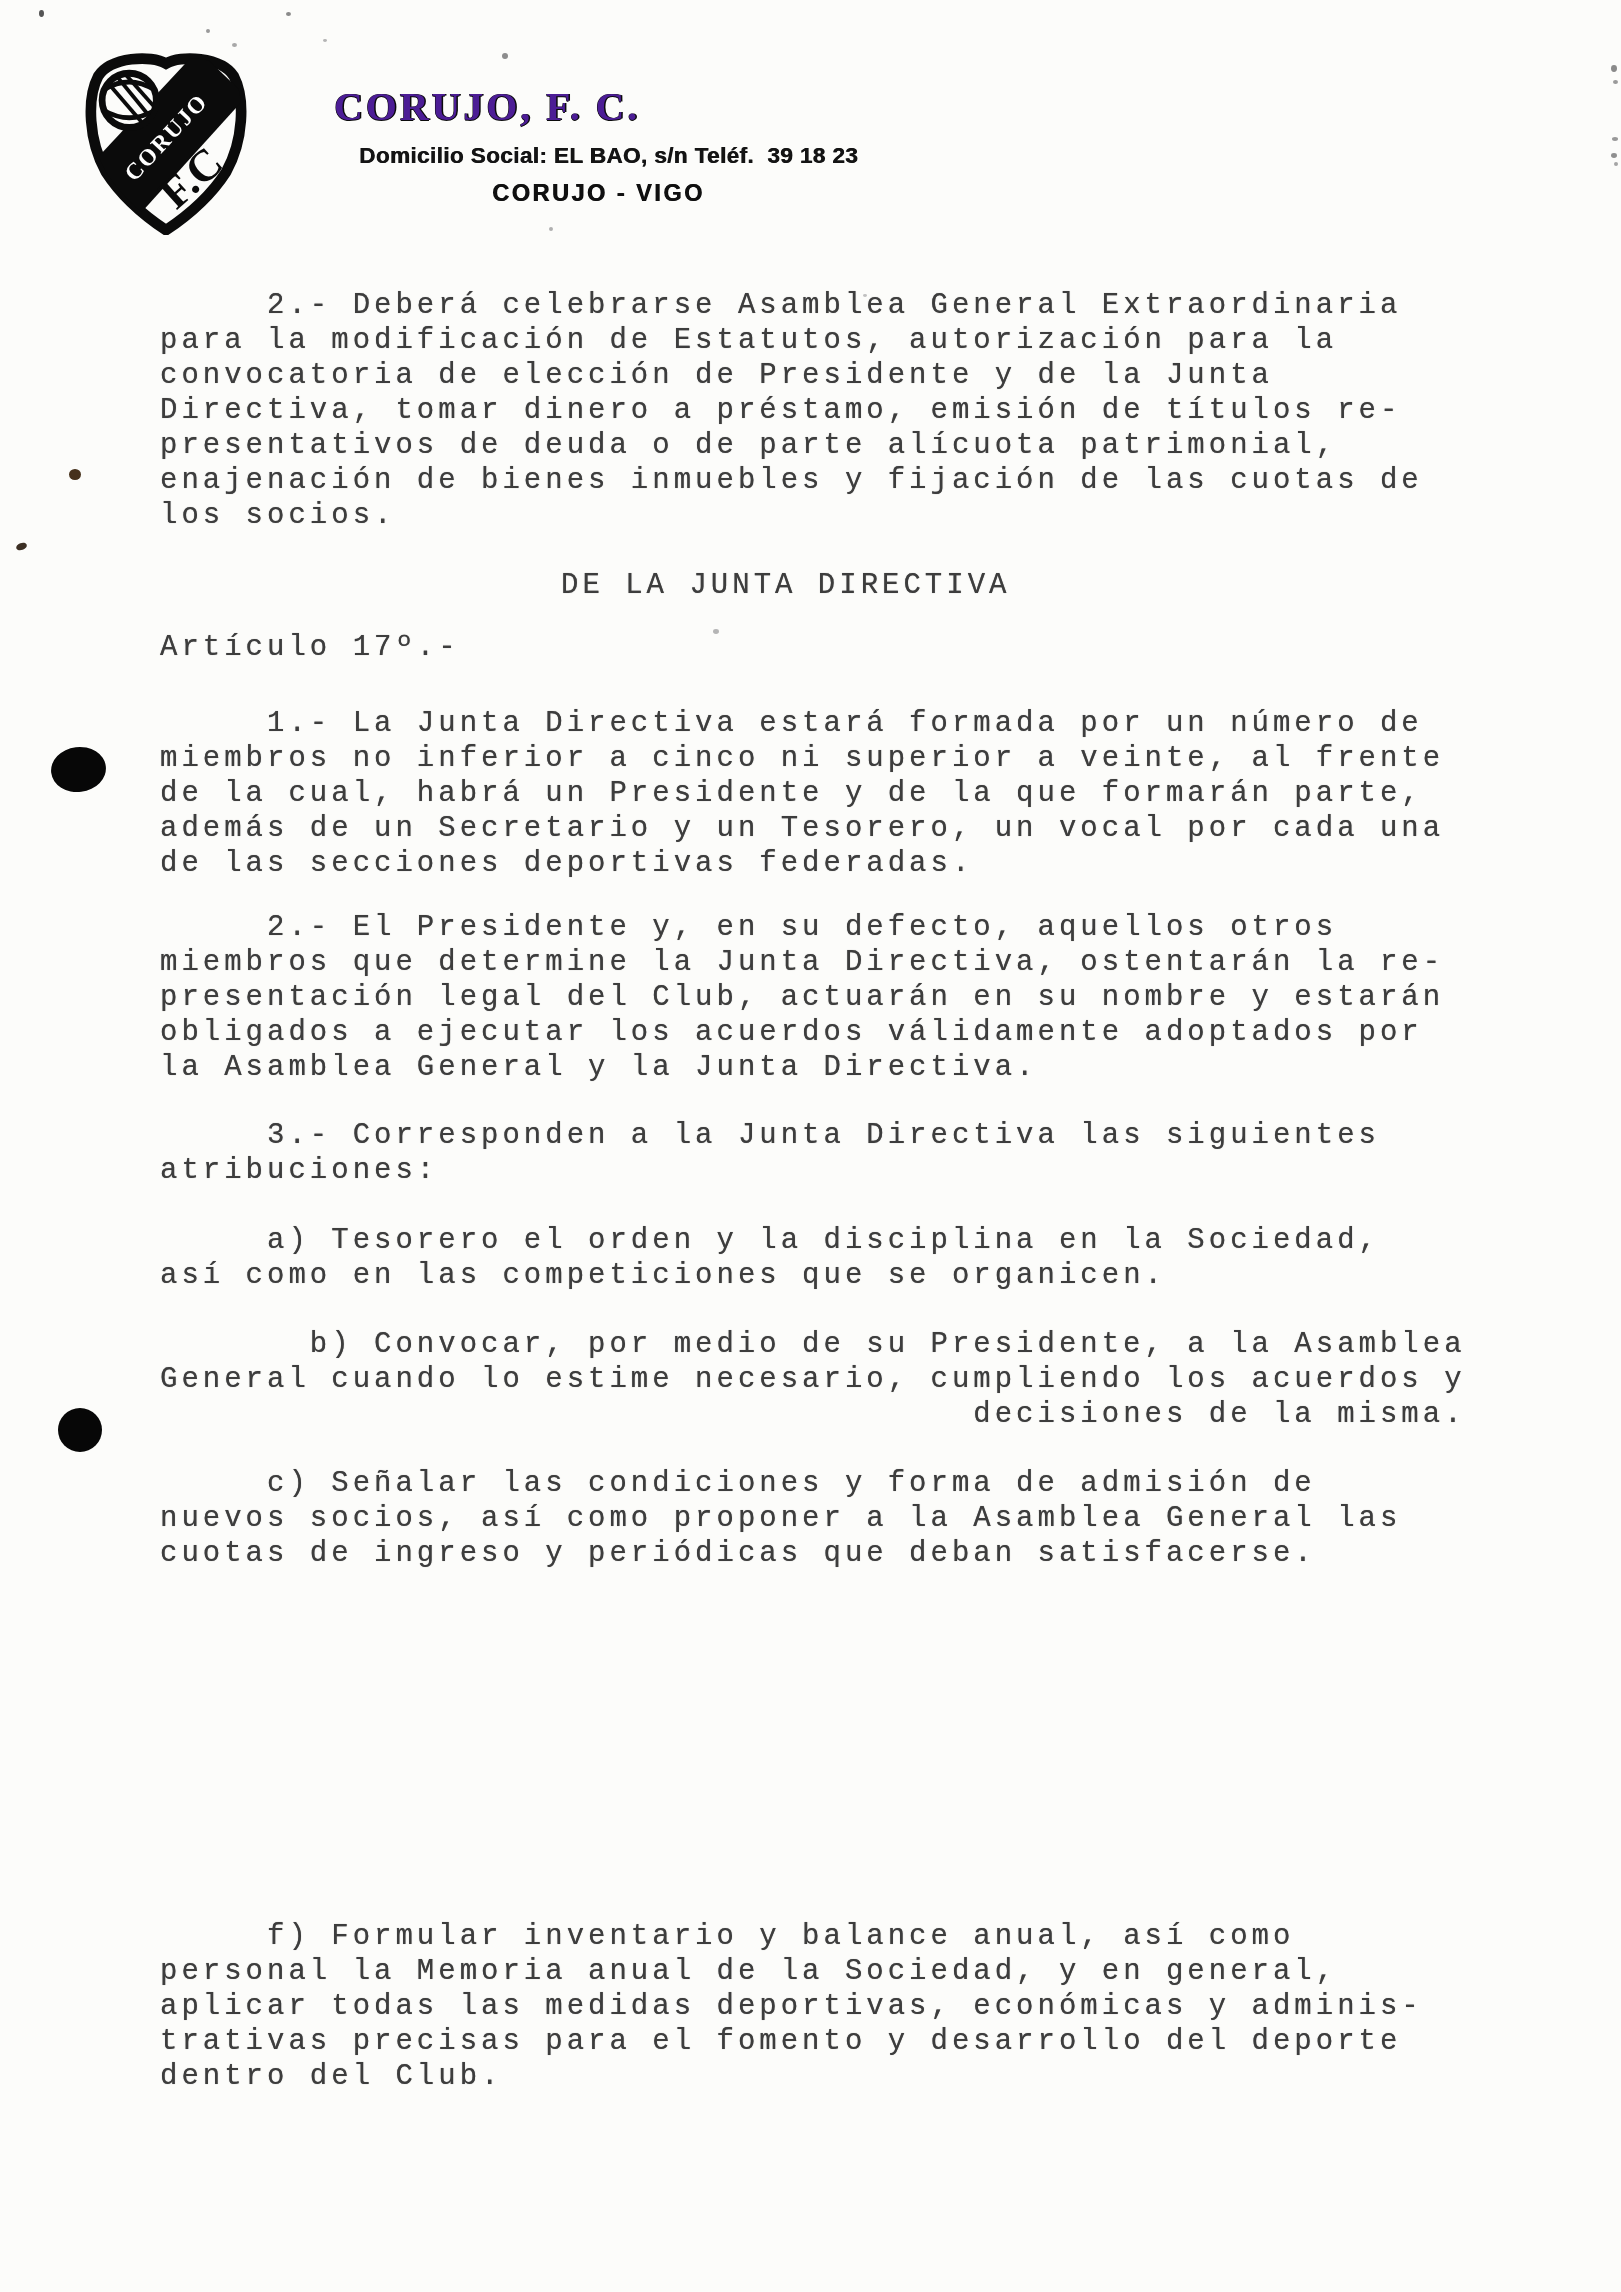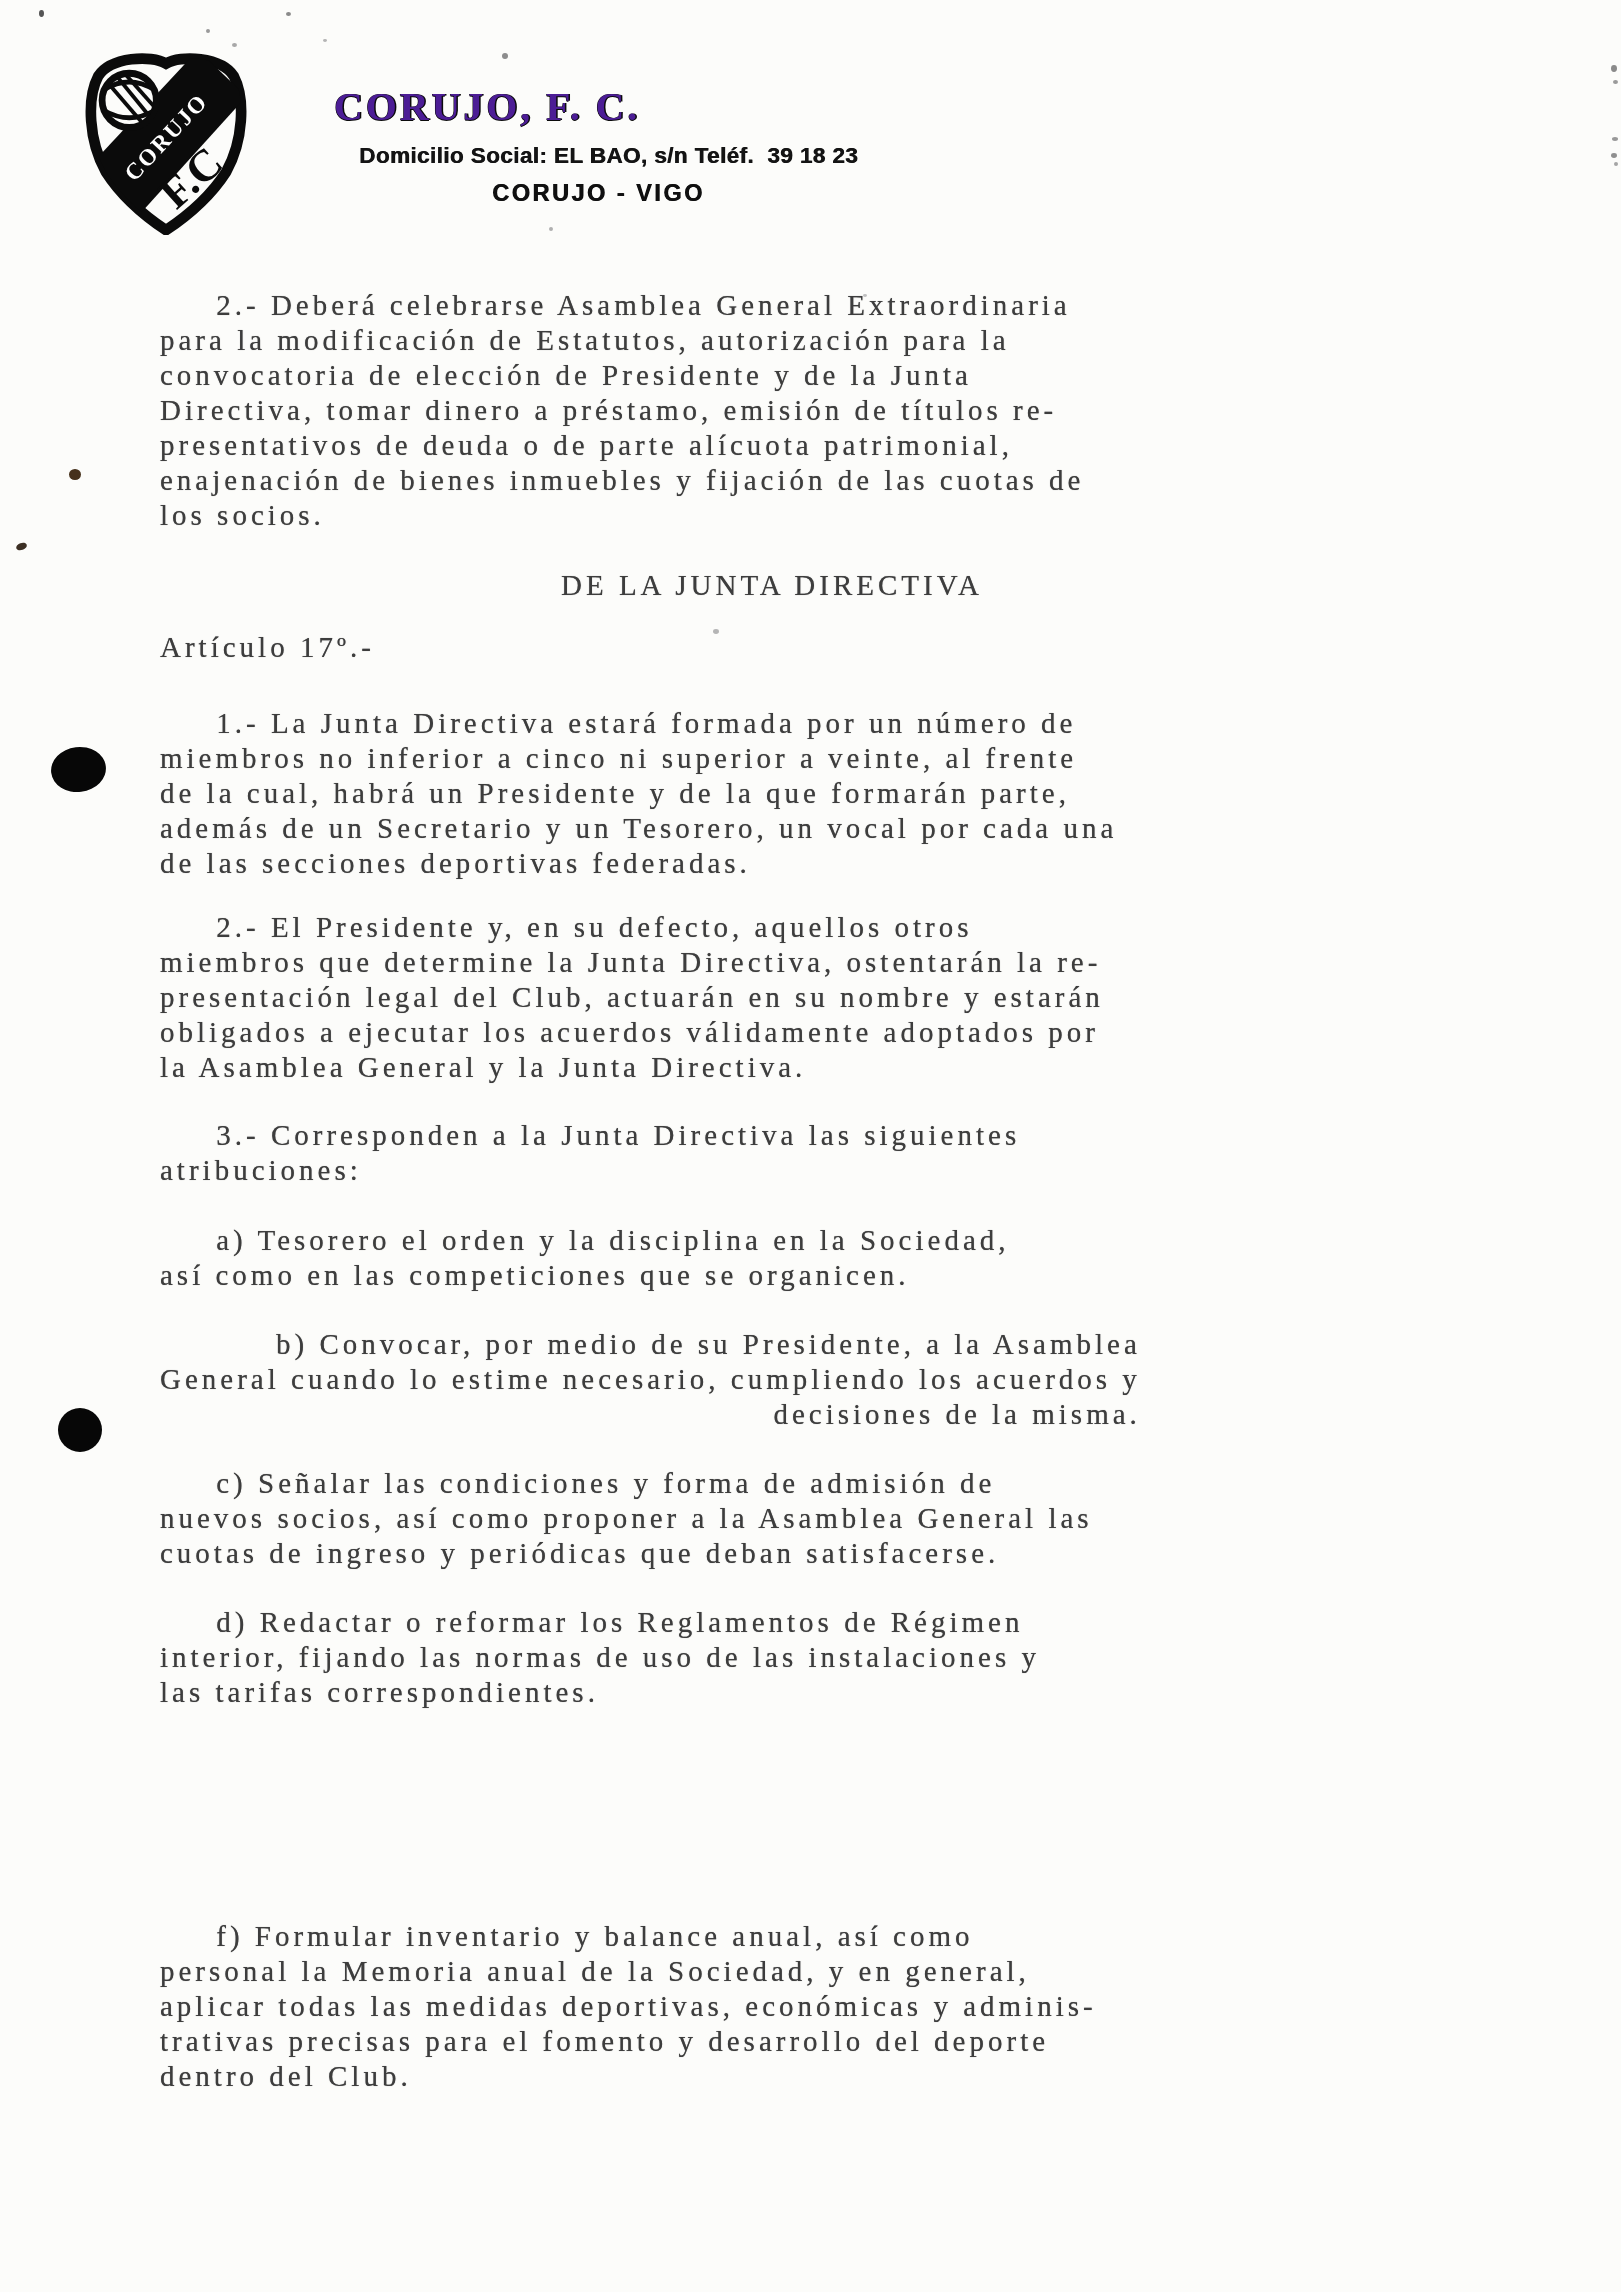--- a/index.html
+++ b/index.html
@@ -6,21 +6,21 @@
   .page{
     position:relative;
     width:1621px;height:2293px;
     background:#fcfcfa;
     overflow:hidden;
     font-family:"DejaVu Sans Mono",monospace;
   }
   
   .type{
     position:absolute;
-    font-family:Liberation Serif, serif;
+    font-family:Liberation Mono, monospace;
     font-size:29px;
     line-height:35px;
     letter-spacing:4px;
     color:#3d3d3d;
     white-space:pre;
     text-shadow:0 0 0.7px rgba(80,80,80,.85);
   }
   .blk-intro   {left:160px; top:288px;}
   .blk-heading {left:561px; top:568px;}
   .blk-article {left:160px; top:630px;}
@@ -125,23 +125,20 @@
   <div class="type blk-p3">     3.- Corresponden a la Junta Directiva las siguientes
 atribuciones:</div>
   <div class="type blk-a">     a) Tesorero el orden y la disciplina en la Sociedad,
 así como en las competiciones que se organicen.</div>
   <div class="type blk-b">     b) Convocar, por medio de su Presidente, a la Asamblea
 General cuando lo estime necesario, cumpliendo los acuerdos y
 decisiones de la misma.</div>
   <div class="type blk-c">     c) Señalar las condiciones y forma de admisión de
 nuevos socios, así como proponer a la Asamblea General las
 cuotas de ingreso y periódicas que deban satisfacerse.</div>
-  <div class="type blk-d">     d) Redactar o reformar los Reglamentos de Régimen
-interior, fijando las normas de uso de las instalaciones y
-las tarifas correspondientes.</div>
   <div class="type blk-f">     f) Formular inventario y balance anual, así como
 personal la Memoria anual de la Sociedad, y en general,
 aplicar todas las medidas deportivas, económicas y adminis-
 trativas precisas para el fomento y desarrollo del deporte
 dentro del Club.</div>
 
   <div class="punch punch-1"></div>
   <div class="punch punch-2"></div>
 
   <div class="speck" style="left:69px;top:469px;width:11.8px;height:10.8px;background:#46311c;"></div>

